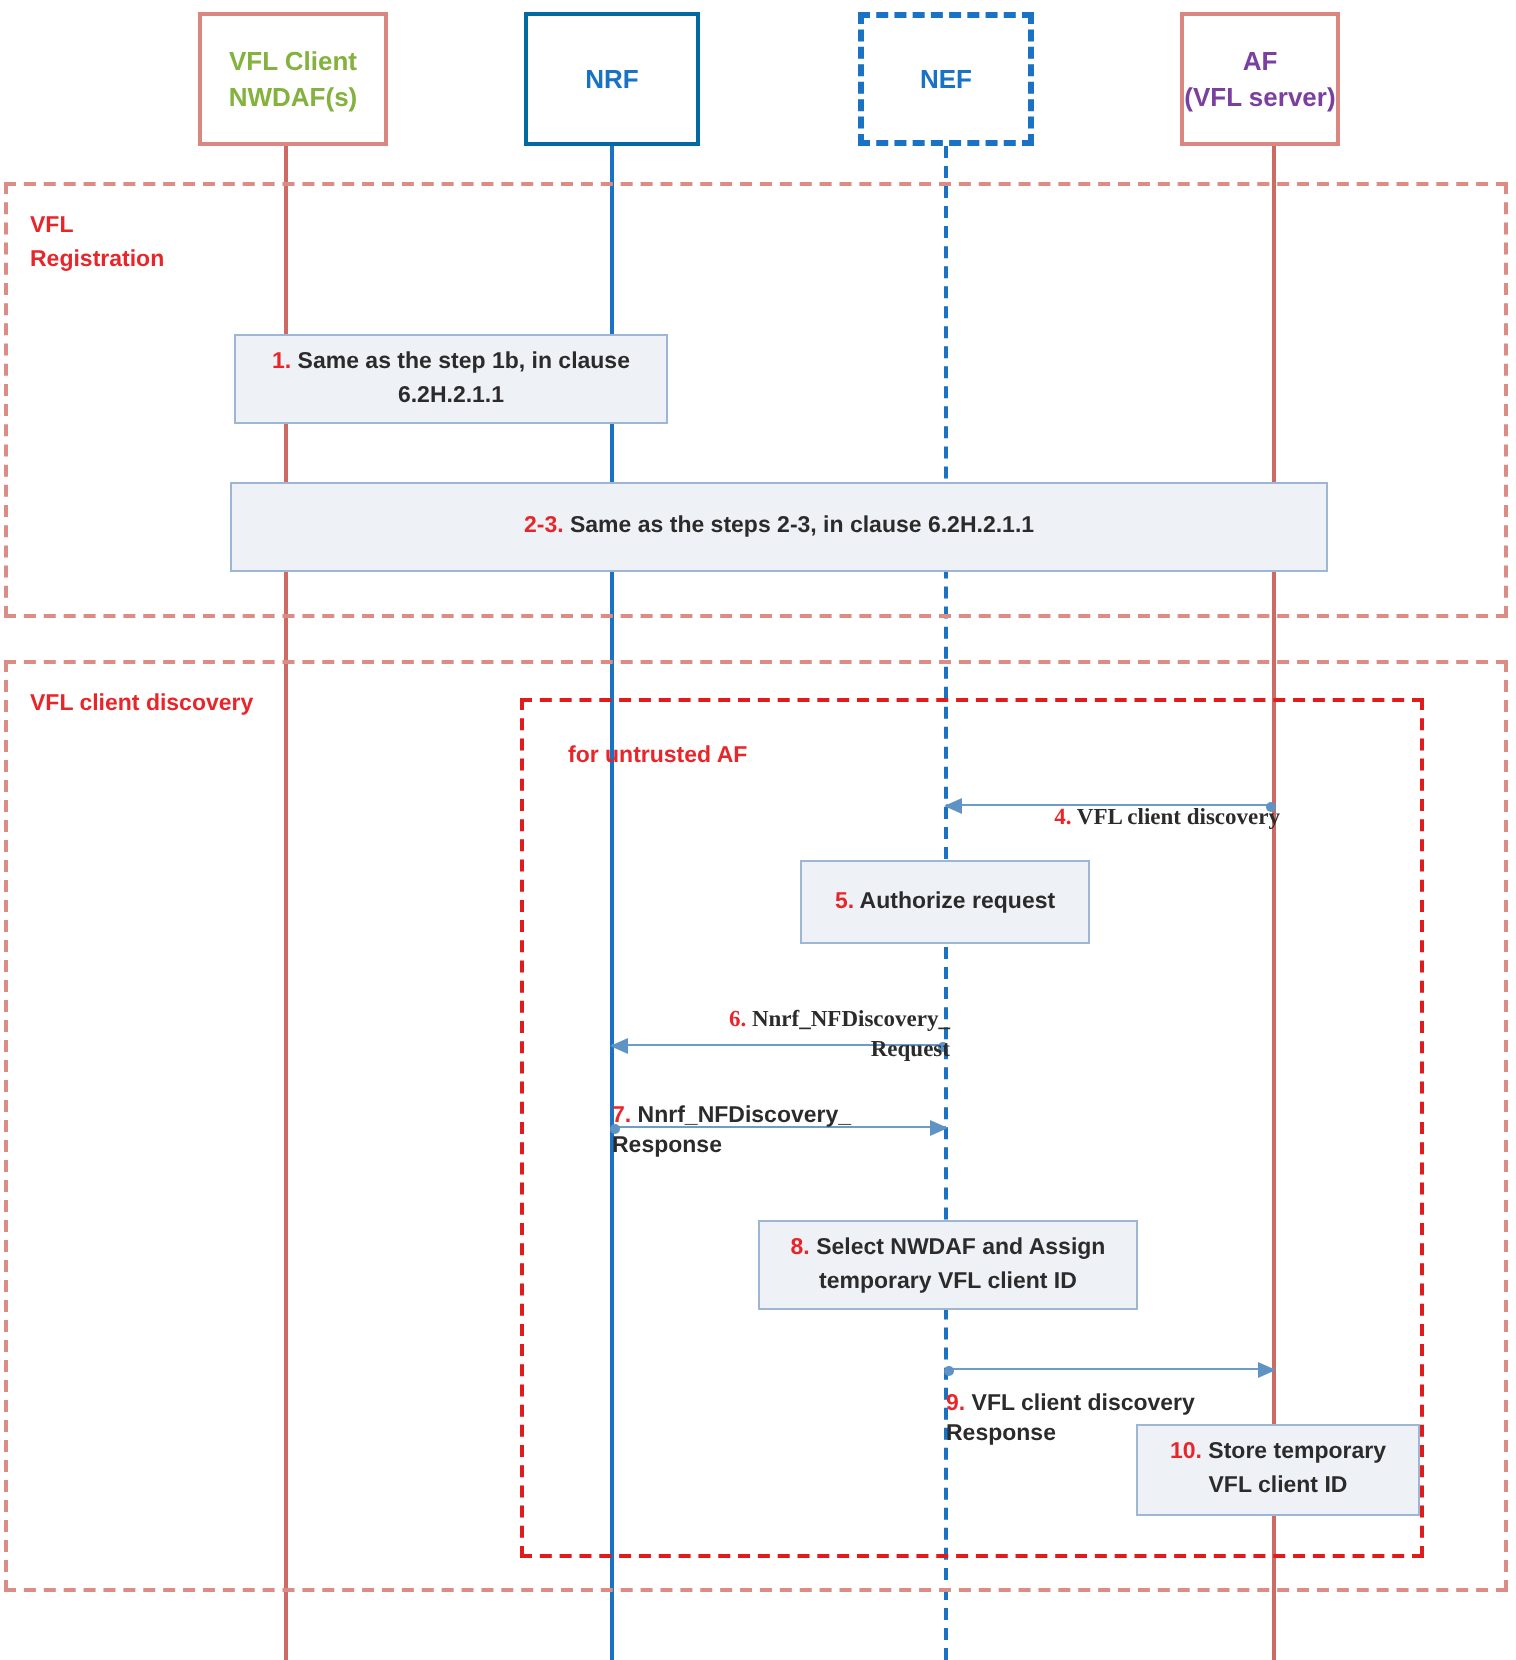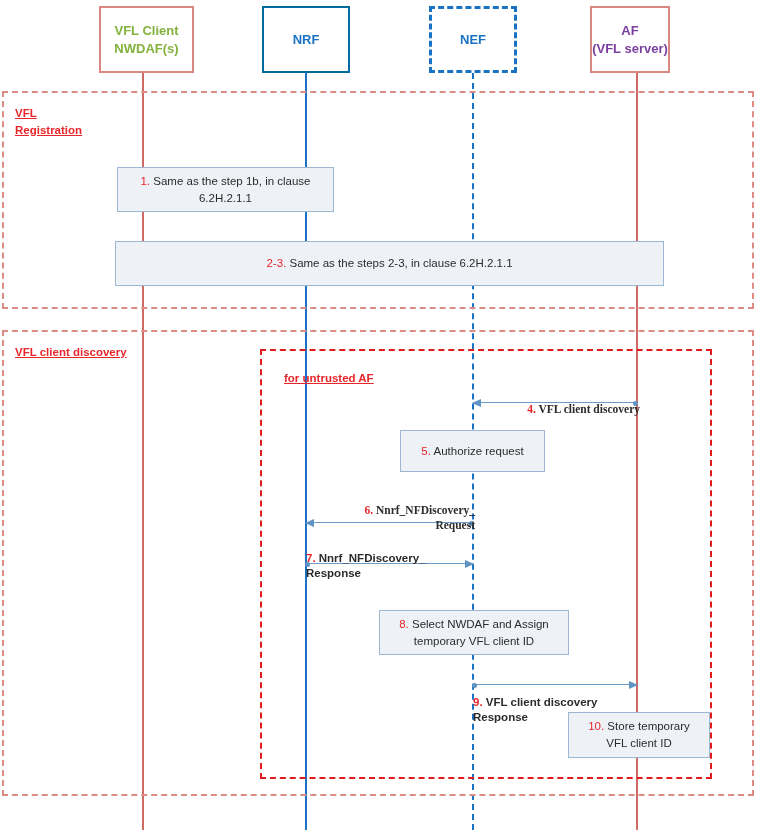--- a/index.html
+++ b/index.html
@@ -63,36 +63,35 @@
   .region.outer { border: 2px dashed #dd8b85; }
   .region.inner { border: 2px dashed #e01b1b; }
   .region-label {
     position: absolute;
     color: #e8262a;
     font-size: 11.5px;
     font-weight: bold;
     line-height: 1.45;
     white-space: pre-line;
     z-index: 4;
-    text-decoration: underline;
   }
 
   
   .note {
     position: absolute;
     box-sizing: border-box;
     background: #eef2f7;
     border: 1px solid #9cb6d4;
     display: flex;
     align-items: center;
     justify-content: center;
     text-align: center;
     color: #2b2b2b;
     font-size: 11.5px;
-    font-weight: normal;
+    font-weight: bold;
     line-height: 1.45;
     padding: 0 8px;
     z-index: 5;
   }
   .note .num { color: #e8262a; }
 
   
   .msg {
     position: absolute;
     height: 0;

